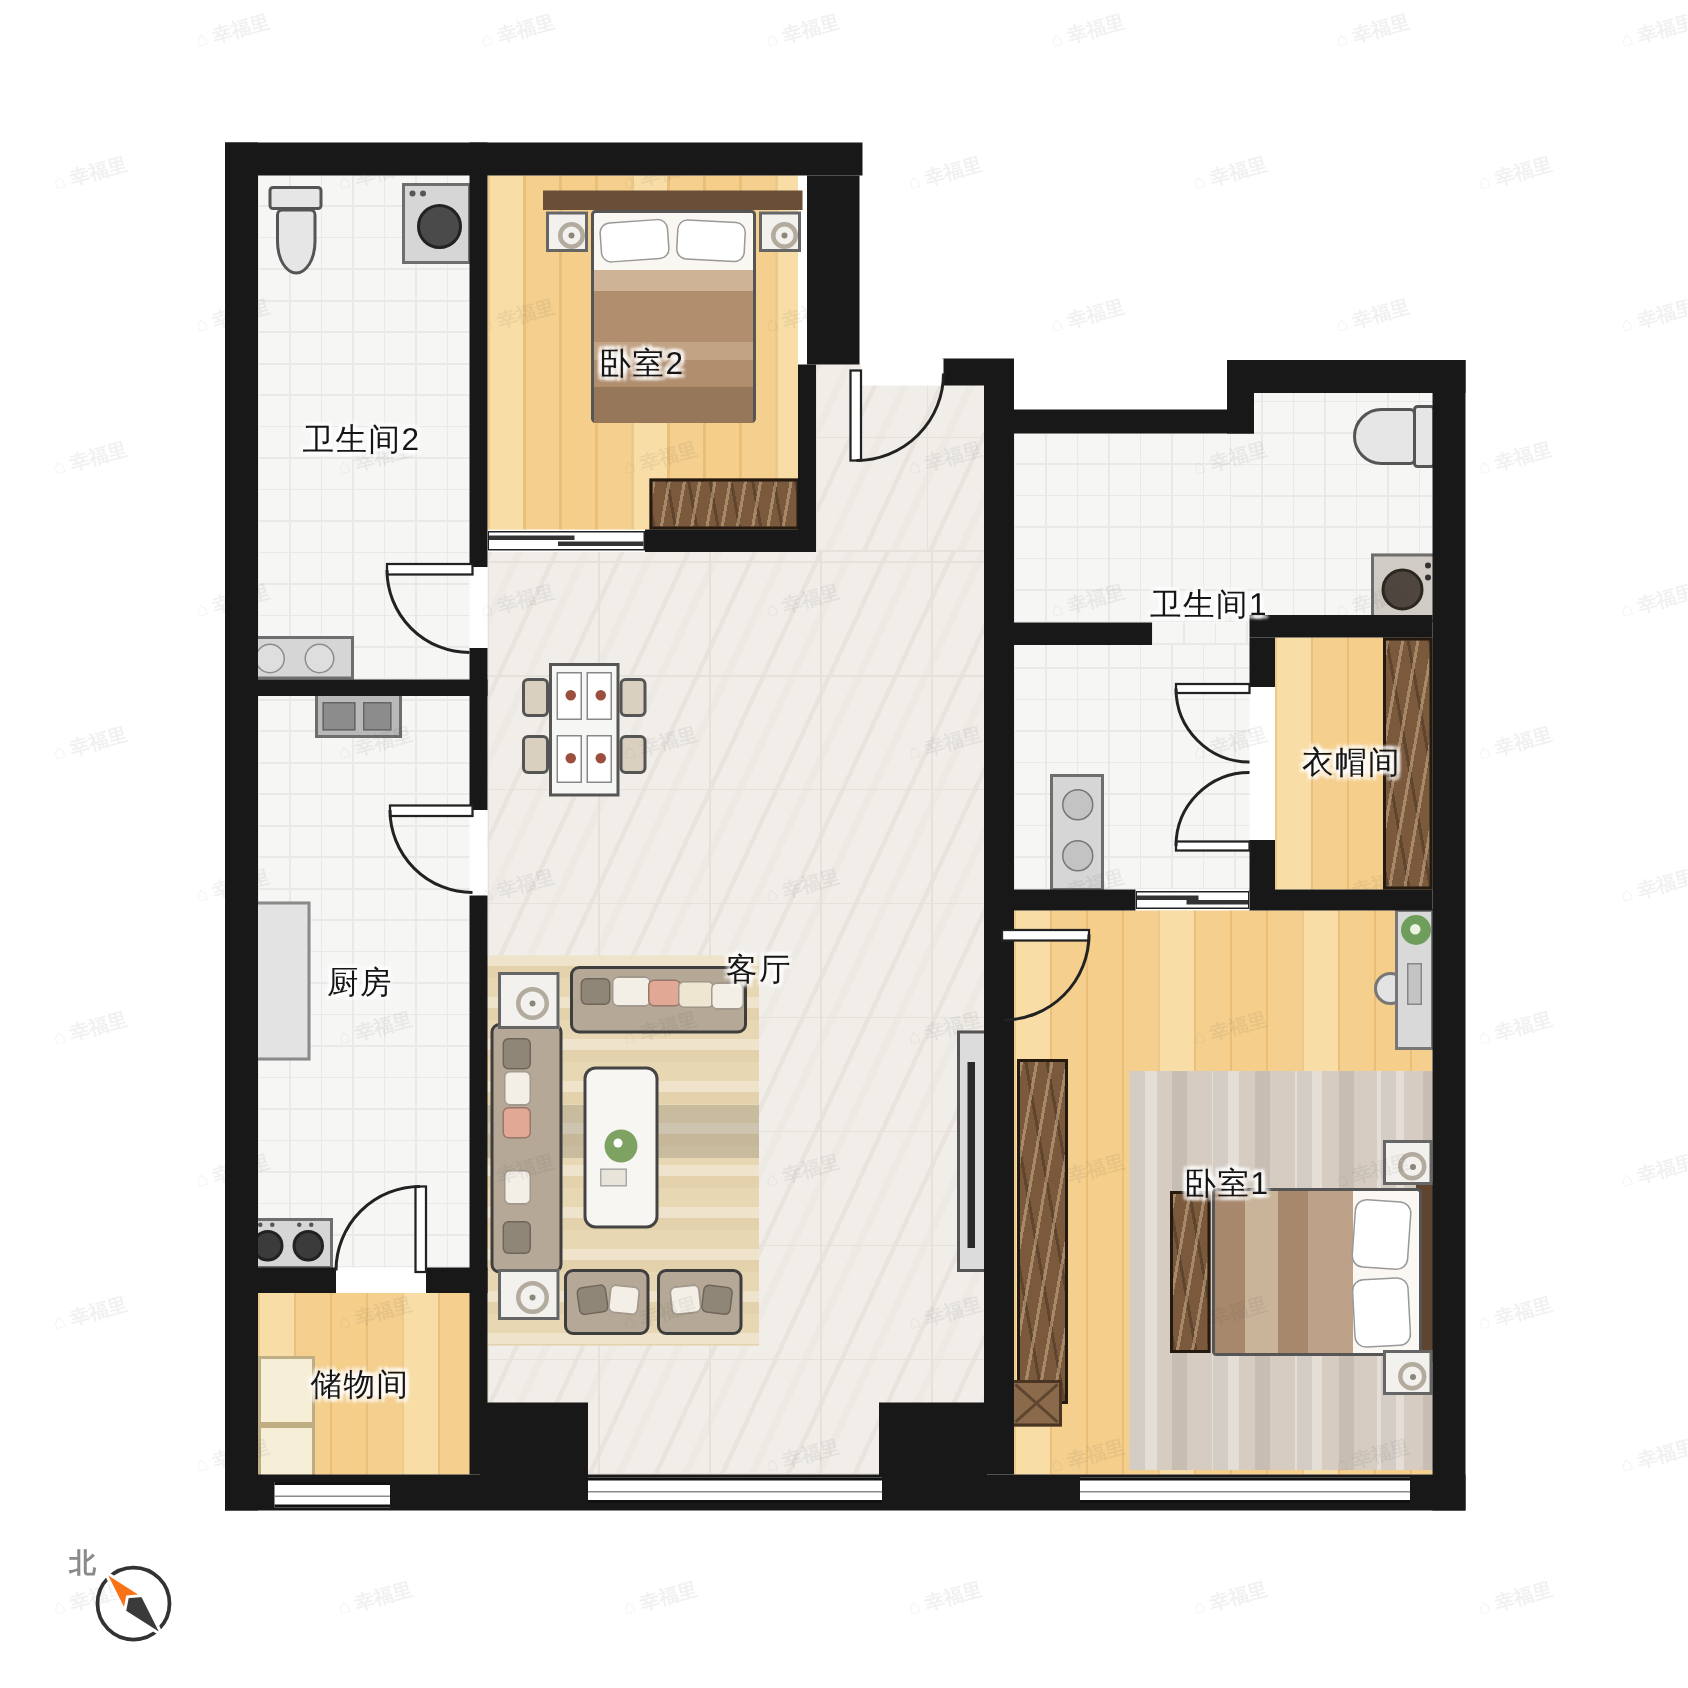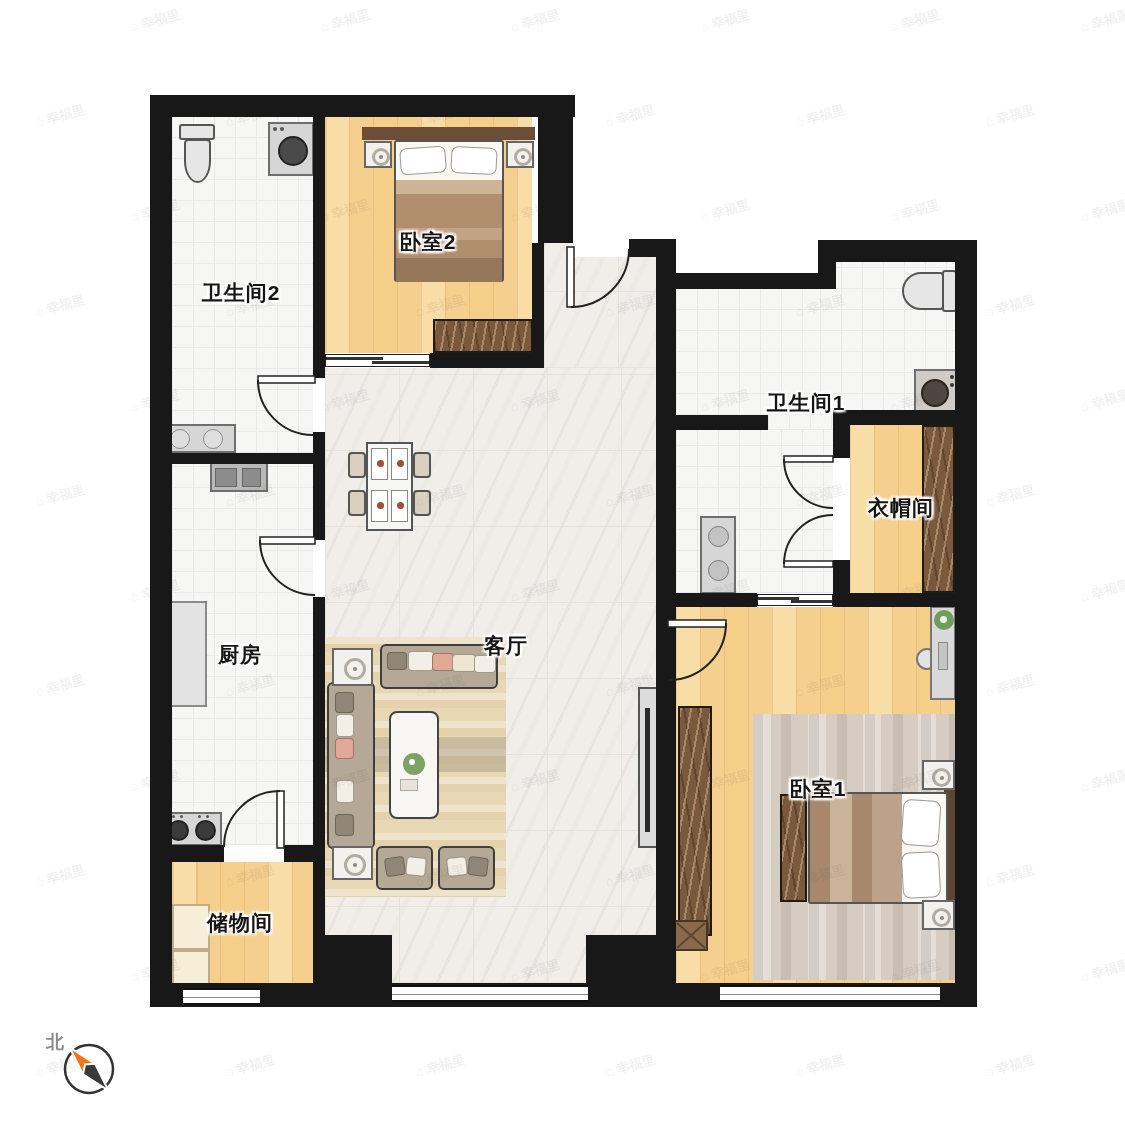--- a/index.html
+++ b/index.html
@@ -35,21 +35,21 @@
       repeating-linear-gradient(80deg,rgba(55,38,24,.38) 0 2px,transparent 2px 14px),
       #7a593c;border:2px solid #241a10;z-index:5;}
   .fixt{background:#e6e6e6;border:2px solid #555;border-radius:3px;z-index:5;}
   .gray{background:#d6d6d6;border:2px solid #6e6e6e;z-index:5;}
   .whitebox{background:#f3f1ed;border:2px solid #666;z-index:5;}
   .ring{position:absolute;border:3px solid #b3ab9e;border-radius:50%;}
   .ring:after{content:"";position:absolute;left:50%;top:50%;width:4px;height:4px;margin:-2px;border-radius:50%;background:#8d867a;}
   .sofa{background:#b5a896;border:2px solid #3e3e3e;border-radius:6px;z-index:5;}
   .cush{position:absolute;border:1px solid rgba(80,70,60,.5);border-radius:4px;z-index:6;}
   .rug{z-index:4;}
-  .label{position:absolute;transform:translate(-50%,-50%);font-weight:700;font-size:21px;color:#151515;
+  .label{position:absolute;transform:translate(-50%,-50%);font-weight:400;font-size:21px;color:#151515;
          white-space:nowrap;z-index:20;letter-spacing:1px;
          text-shadow:-2px -2px 2px #fff,2px -2px 2px #fff,-2px 2px 2px #fff,2px 2px 2px #fff,0 0 4px #fff;}
   #doors{position:absolute;left:0;top:0;z-index:15;pointer-events:none;}
   #wm{position:absolute;inset:0;z-index:8;pointer-events:none;}
   #wm span{position:absolute;font-size:13px;font-weight:700;color:rgba(60,60,60,.07);transform:rotate(-15deg);white-space:nowrap;}
   #compass{z-index:20;}
   #north-label{position:absolute;left:46px;top:1030px;font-size:18px;font-weight:700;color:#8a8a8a;z-index:21;}
 </style>
 </head>
 <body>

